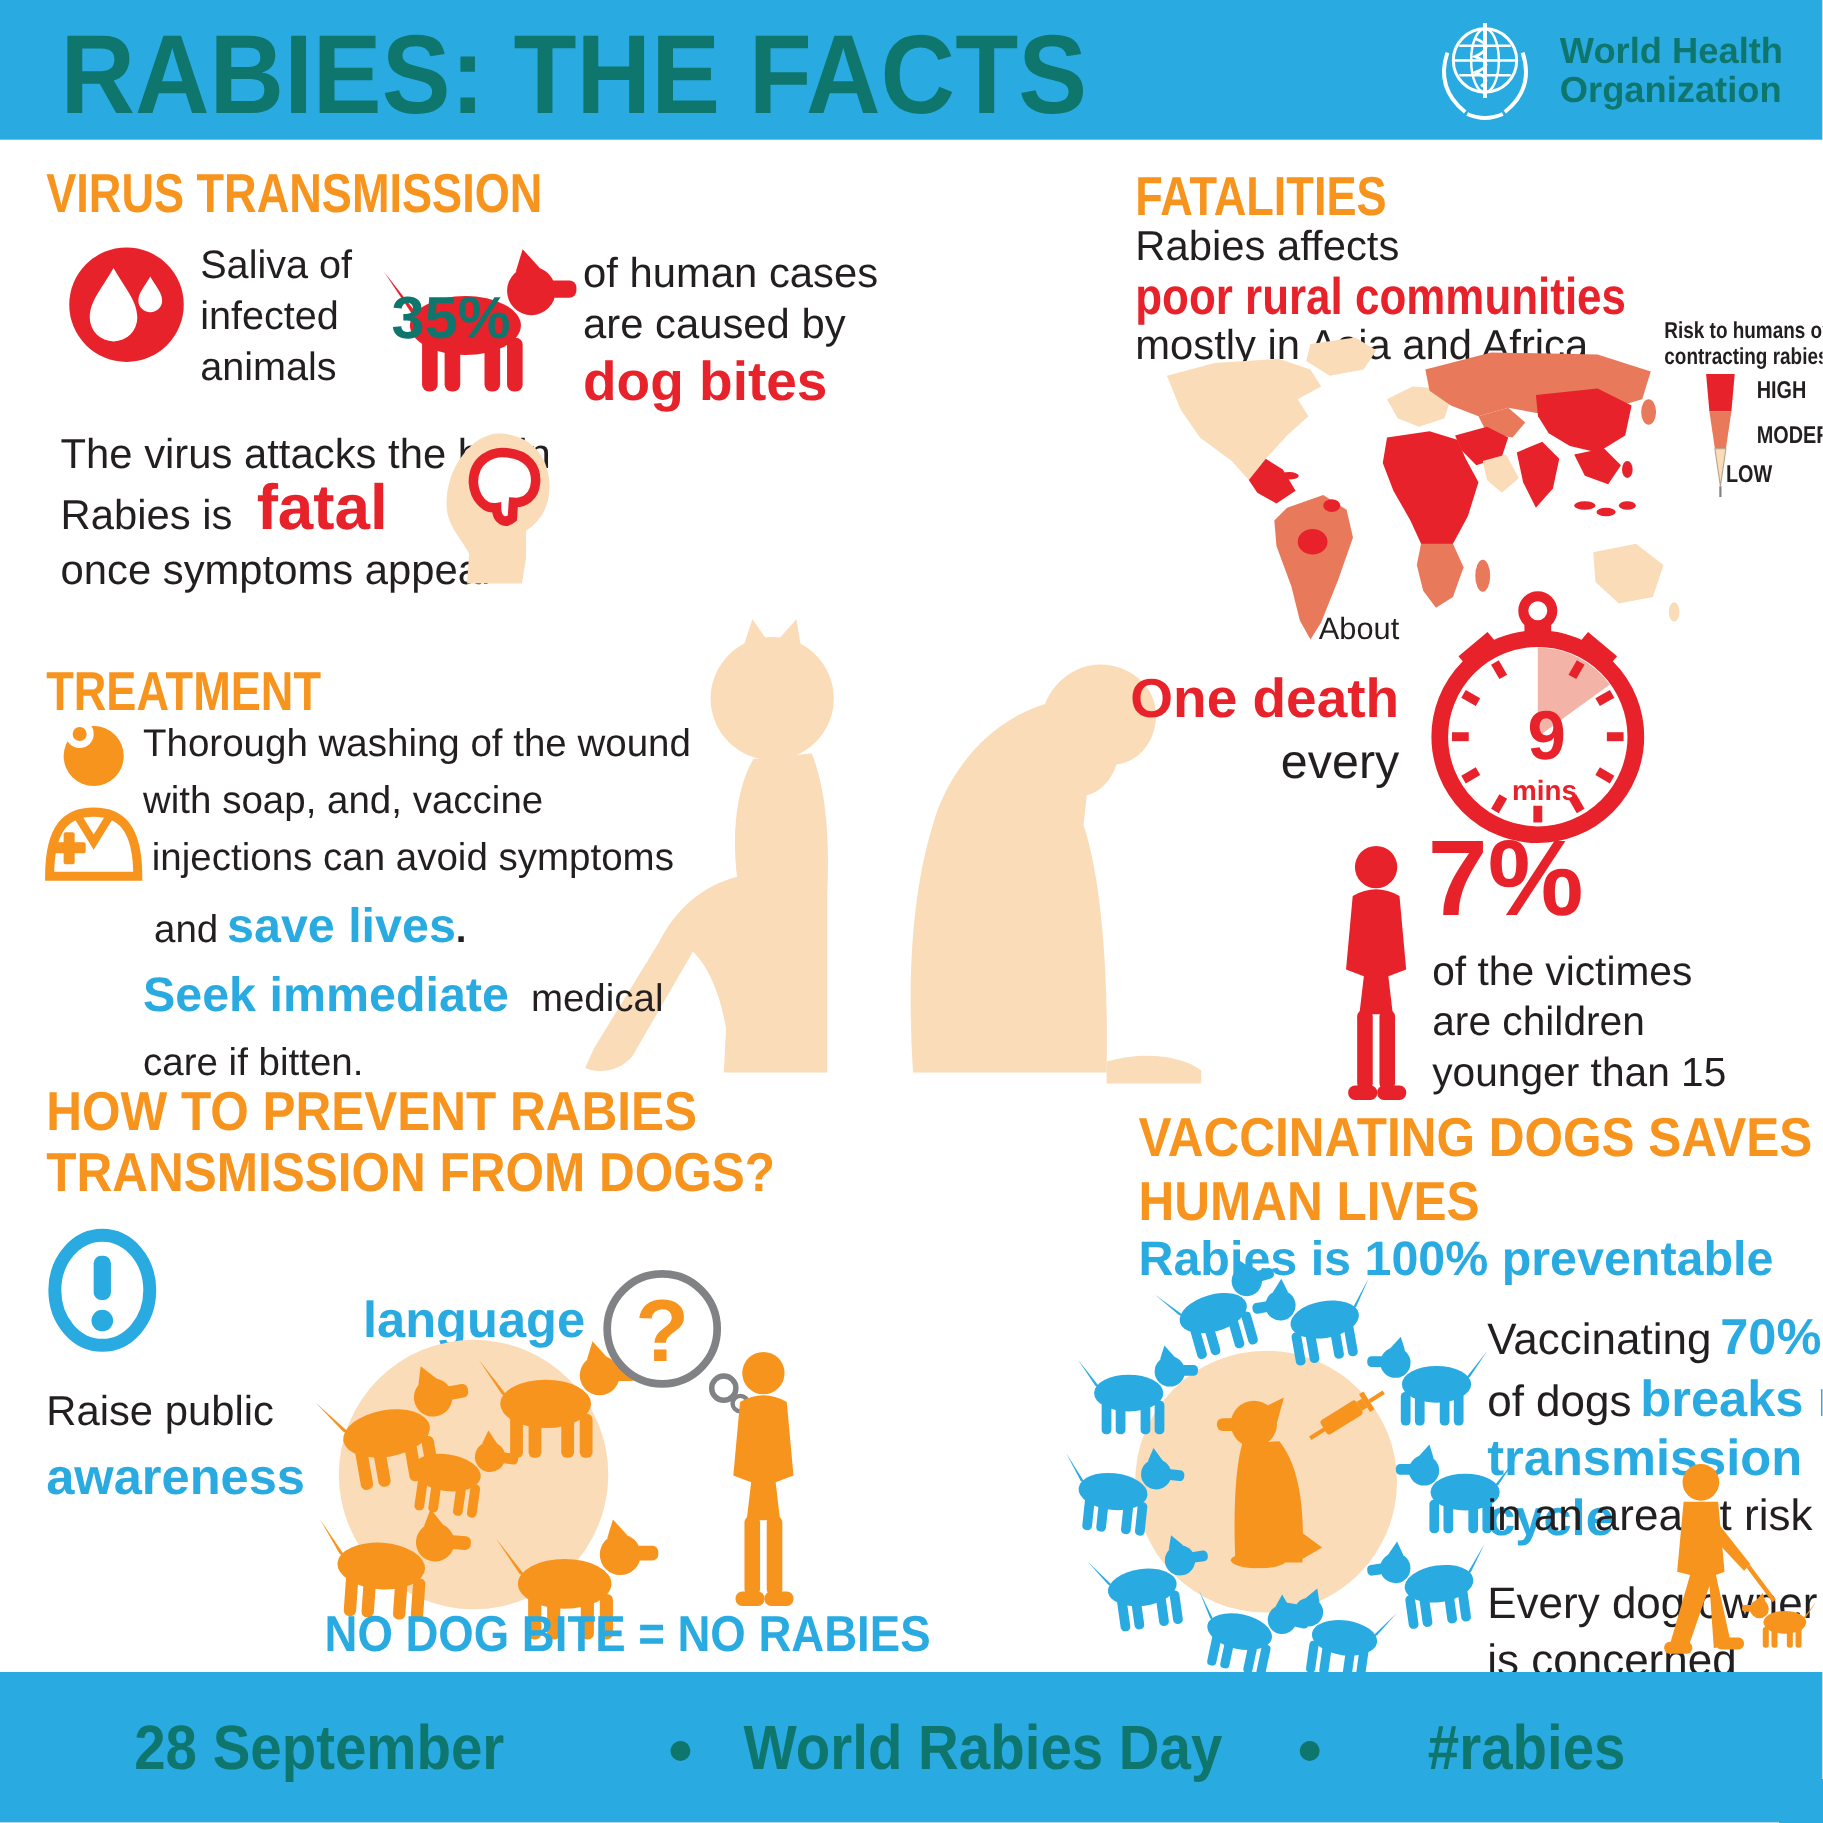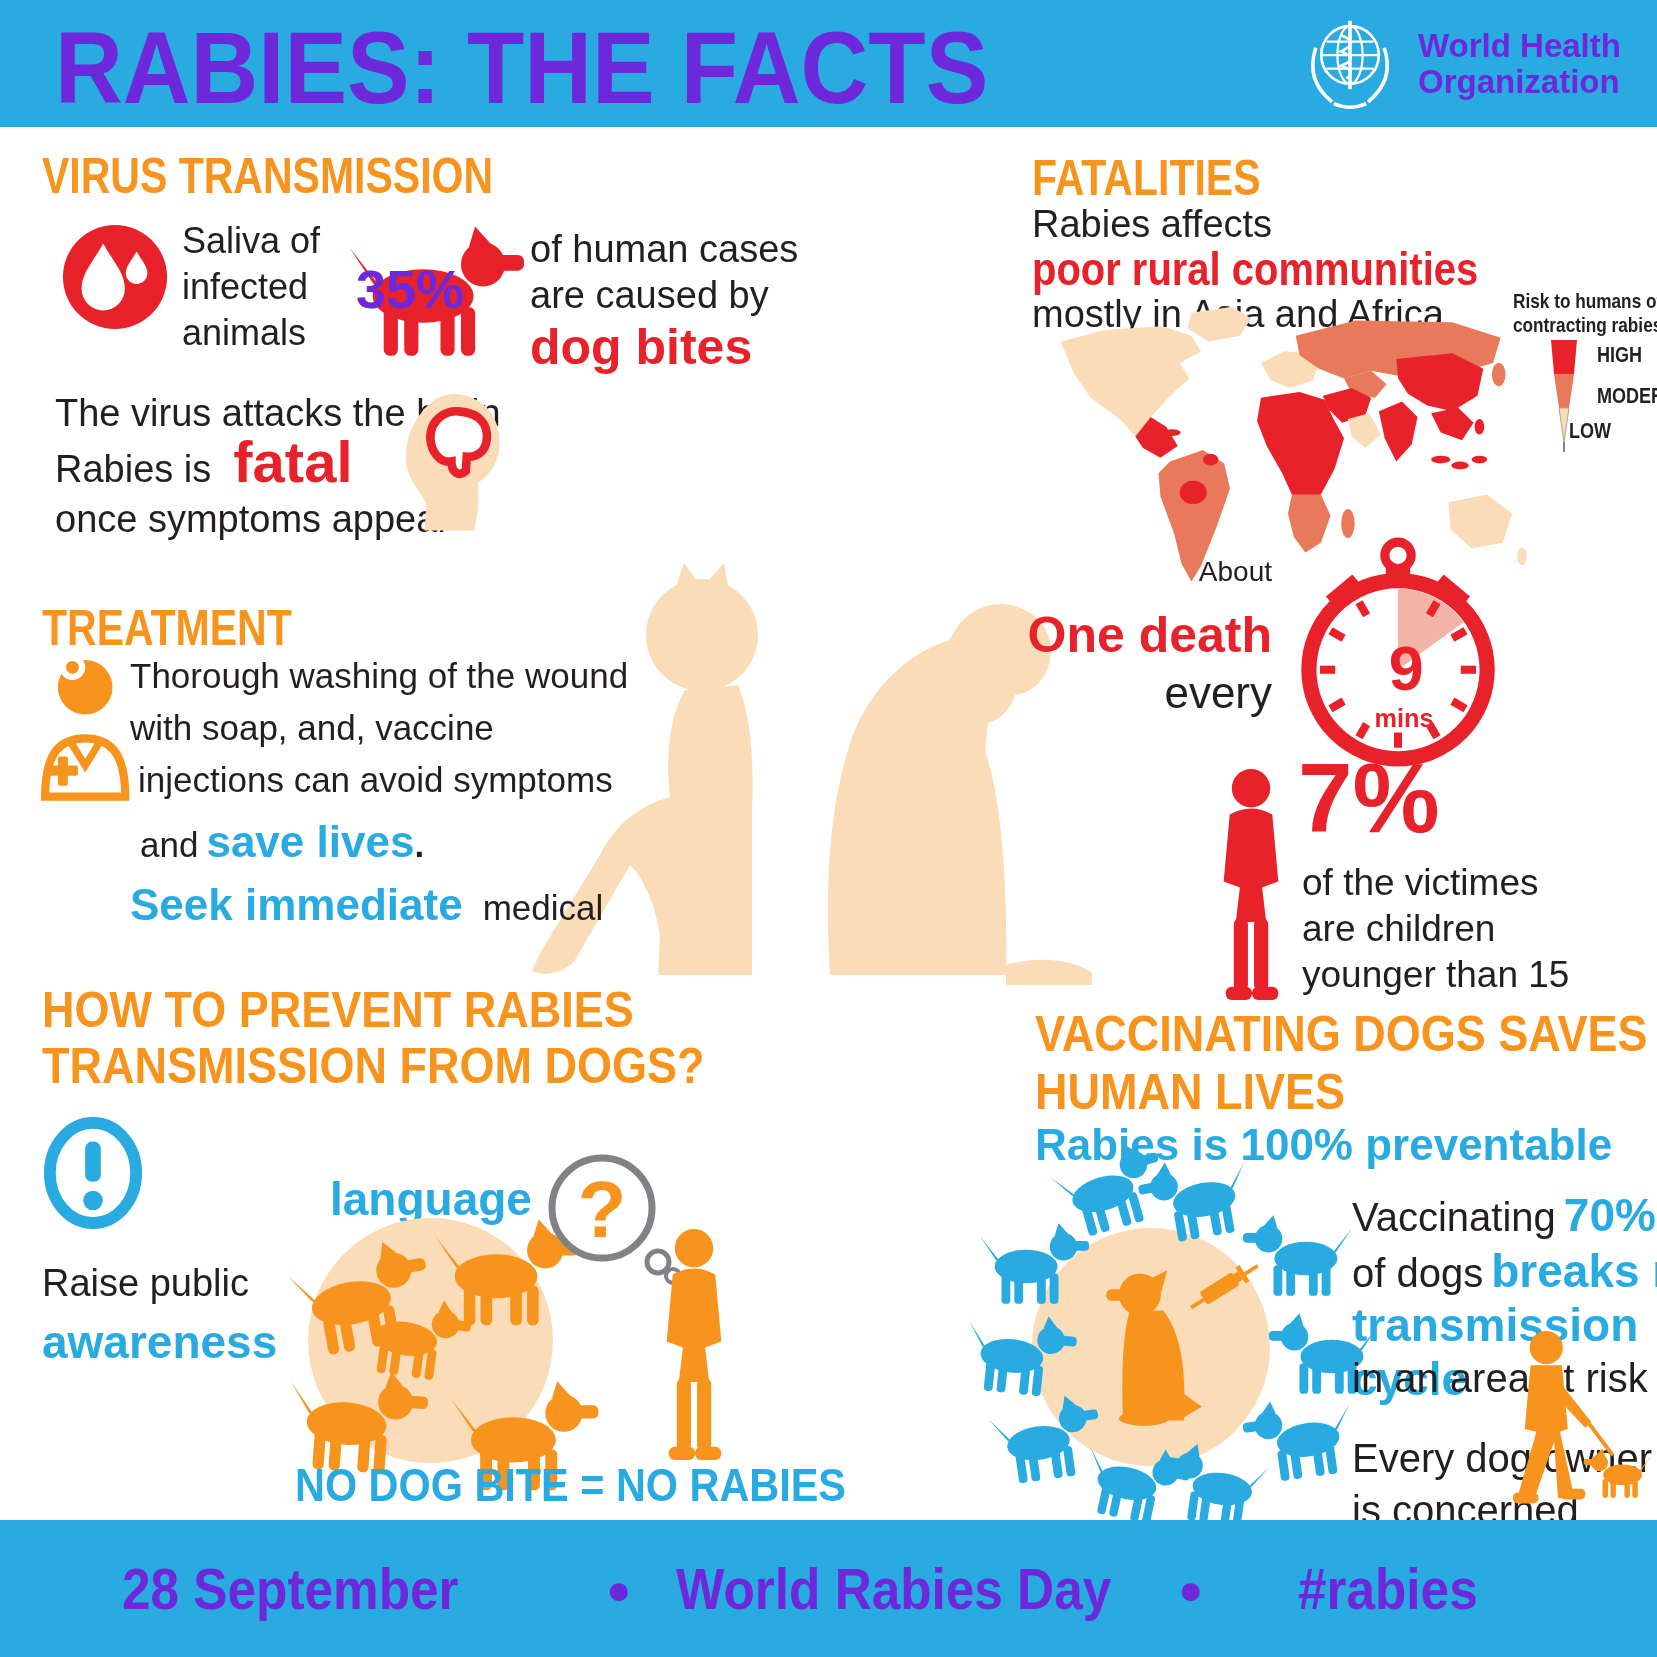--- a/index.html
+++ b/index.html
@@ -3,21 +3,21 @@
 <meta charset="utf-8">
 <style>
   html,body{margin:0;padding:0;background:#fff;}
   #canvas{position:relative;width:1657px;height:1657px;background:#fff;overflow:hidden;
           font-family:"Liberation Sans","DejaVu Sans",sans-serif;color:#231F20;}
   .abs{position:absolute;}
   .b{font-weight:bold;}
   .dark{color:#231F20;}
   .blue{color:#29ABE2;}
   .red{color:#E8222A;}
-  .white{color:#6d28d9;}
+  .white{color:#0f766e;}
   .cond{display:inline-block;transform:scaleX(.85);transform-origin:0 50%;white-space:nowrap;}
   .c82{transform:scaleX(.82);}
   .c90{transform:scaleX(.90);}
   .c92{transform:scaleX(.92);}
   .h{font-weight:bold;color:#F7941E;font-size:50px;line-height:56px;white-space:nowrap;}
   .t36{font-size:36px;line-height:46px;}
   .row{display:flex;align-items:baseline;white-space:nowrap;}
   .band{position:absolute;left:0;width:1657px;background:#29ABE2;}
   svg{display:block;}
 </style>
@@ -145,20 +145,21 @@
     <div class="dark" style="margin-left:8px;">injections can avoid symptoms</div>
     <div class="row" style="margin-top:10px;margin-left:10px;">
       <span class="dark">and </span>
       <span class="b blue" style="font-size:44px;margin-left:8px;">save lives</span>
       <span class="dark b">.</span>
     </div>
     <div class="row" style="margin-top:8px;">
       <span class="b blue" style="font-size:44px;">Seek immediate</span>
       <span class="dark" style="margin-left:20px;"> medical</span>
     </div>
+    <div class="dark" style="margin-top:6px;">care if bitten.</div>
   </div>
 
   <div class="abs h" style="left:1032px;top:150px;">
     <span class="cond c82">FATALITIES</span>
   </div>
   <div class="abs dark" style="left:1032px;top:203px;font-size:38px;">Rabies affects</div>
   <div class="abs b red" style="left:1032px;top:241px;font-size:47px;">
     <span class="cond">poor rural communities</span>
   </div>
   <div class="abs dark" style="left:1032px;top:293px;font-size:38px;">mostly in Asia and Africa</div>

